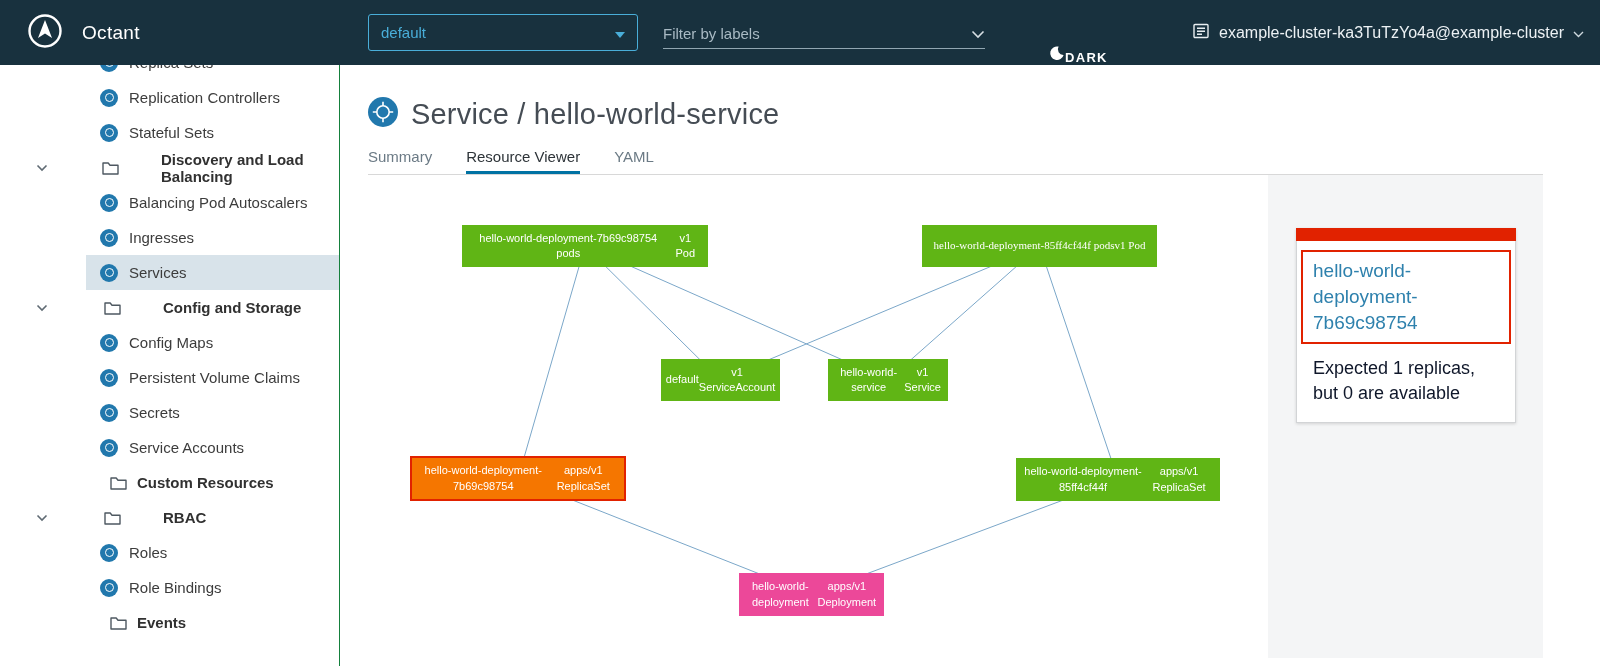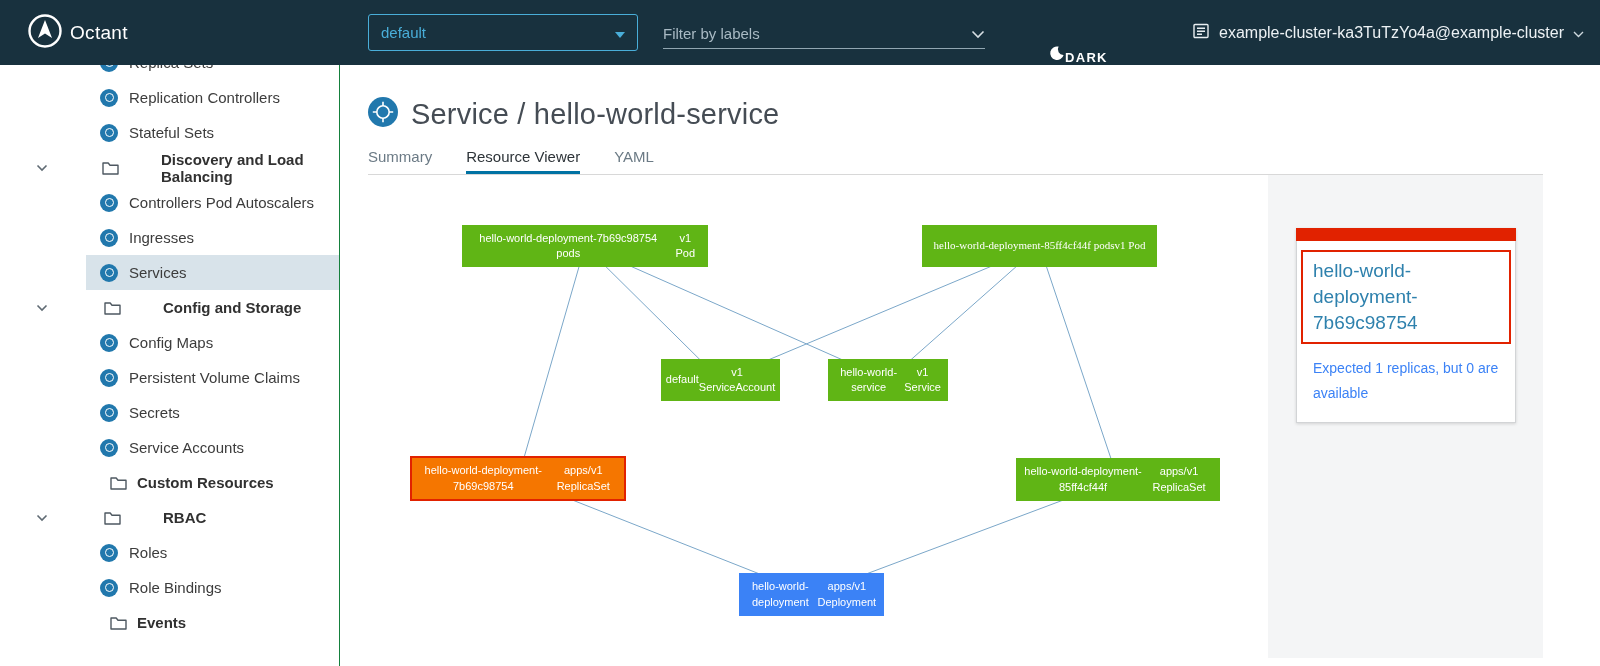--- a/index.html
+++ b/index.html
@@ -2,21 +2,21 @@
 <html><head>
 <meta charset="utf-8">
 <style>
   * { margin:0; padding:0; box-sizing:border-box; }
   html,body { width:1600px; height:666px; overflow:hidden; background:#fff;
               font-family:"Liberation Sans", sans-serif; }
 
   
   .topbar { position:absolute; left:0; top:0; width:1600px; height:65px;
             background:#18313e; color:#fff; }
-  .brand { position:absolute; left:26px; top:0; height:65px; display:flex; align-items:center; gap:6px; }
+  .brand { position:absolute; left:26px; top:0; height:65px; display:flex; align-items:center; gap:18px; }
   .app-name { font-size:19px; letter-spacing:.3px; color:#fff; }
   .ns-select { position:absolute; left:368px; top:14px; width:270px; height:37px;
                border:1px solid #49aed9; border-radius:3px; display:flex; align-items:center;
                justify-content:space-between; padding:0 12px; color:#49aed9; font-size:15px; cursor:pointer; }
   .filter { position:absolute; left:663px; top:18px; width:322px; height:31px;
             border-bottom:1px solid #91a6b1; display:flex; align-items:center;
             justify-content:space-between; color:#a9bac4; font-size:15px; cursor:text; }
   .dark-toggle { position:absolute; left:1048px; top:0; height:65px; display:flex; align-items:flex-end;
                  color:#fff; font-size:13px; font-weight:bold; letter-spacing:1.3px; cursor:pointer; }
   .context { position:absolute; right:16px; top:0; height:65px; display:flex; align-items:center;
@@ -54,21 +54,21 @@
   .node { position:absolute; display:flex; flex-direction:row; align-items:center; justify-content:center;
           color:#fff; font-size:11px; line-height:1.4; text-align:center; cursor:pointer; padding:2px 6px; }
 
   
   .detail-panel { position:absolute; left:928px; top:0; width:275px; height:483px; background:#f4f5f6; }
   .card { margin:53px 0 0 28px; width:220px; background:#fff; border:1px solid #d2d4d6;
           box-shadow:0 1px 3px rgba(0,0,0,.14); }
   .card-status { height:13px; margin:-1px -1px 0; }
   .card-title-box { margin:9px 4px 0; border:2px solid #e12200; padding:6px 10px;
                     font-size:19px; line-height:26px; color:#2e81ad; cursor:pointer; overflow-wrap:break-word; }
-  .card-message { padding:12px 16px 16px; font-size:14px; line-height:25px; color:#3b82f6; }
+  .card-message { padding:12px 16px 16px; font-size:18px; line-height:25px; color:#0f172a; }
 </style>
 </head>
 <body>
 
 <header class="topbar">
   <div class="brand">
     <span>
       <svg width="38" height="38" viewBox="0 0 38 38">
         <circle cx="19" cy="19" r="15.5" fill="none" stroke="#fff" stroke-width="2.4"></circle>
         <path d="M19 8 L26 26 L19 21.5 L12 26 Z" fill="#fff"></path>
@@ -142,21 +142,21 @@
         </span>
         <span class="foldericon">
           <svg width="17" height="14" viewBox="0 0 17 14">
             <path d="M1 2 h5.2 l1.8 2.2 H16 V13 H1 Z" fill="none" stroke="#4e5861" stroke-width="1.4" stroke-linejoin="round"></path>
           </svg>
         </span>
         <span class="label">Discovery and Load Balancing</span>
       </div>
       <div class="srow leaf">
         <span class="res-icon"></span>
-        <span class="label">Controllers Pod Autoscalers</span>
+        <span class="label">Balancing Pod Autoscalers</span>
       </div>
       <div class="srow leaf">
         <span class="res-icon"></span>
         <span class="label">Ingresses</span>
       </div>
       <div class="srow leaf selected">
         <span class="res-icon"></span>
         <span class="label">Services</span>
       </div>
       <div class="srow group">
@@ -278,21 +278,21 @@
           <span>v1 Service</span>
         </div>
         <div class="node" style="left: 70px; top: 281px; width: 216px; height: 45px; background: rgb(245, 118, 0); border: 2px solid rgb(225, 34, 0);">
           <span>hello-world-deployment-7b69c98754</span>
           <span>apps/v1 ReplicaSet</span>
         </div>
         <div class="node" style="left: 676px; top: 283px; width: 204px; height: 43px; background: rgb(96, 181, 21);">
           <span>hello-world-deployment-85ff4cf44f</span>
           <span>apps/v1 ReplicaSet</span>
         </div>
-        <div class="node" style="left: 399px; top: 398px; width: 145px; height: 43px; background: #3b82f6;">
+        <div class="node" style="left: 399px; top: 398px; width: 145px; height: 43px; background: #ec4899;">
           <span>hello-world-deployment</span>
           <span>apps/v1 Deployment</span>
         </div>
       </div>
 
     <aside class="detail-panel">
       <div class="card">
         <div class="card-status" id="card-status" style="background: rgb(225, 34, 0);"></div>
         <div class="card-title-box" id="card-title-box" style="border-color: rgb(225, 34, 0); color: rgb(46, 129, 173);">
           <span>hello-world-deployment-7b69c98754</span>

